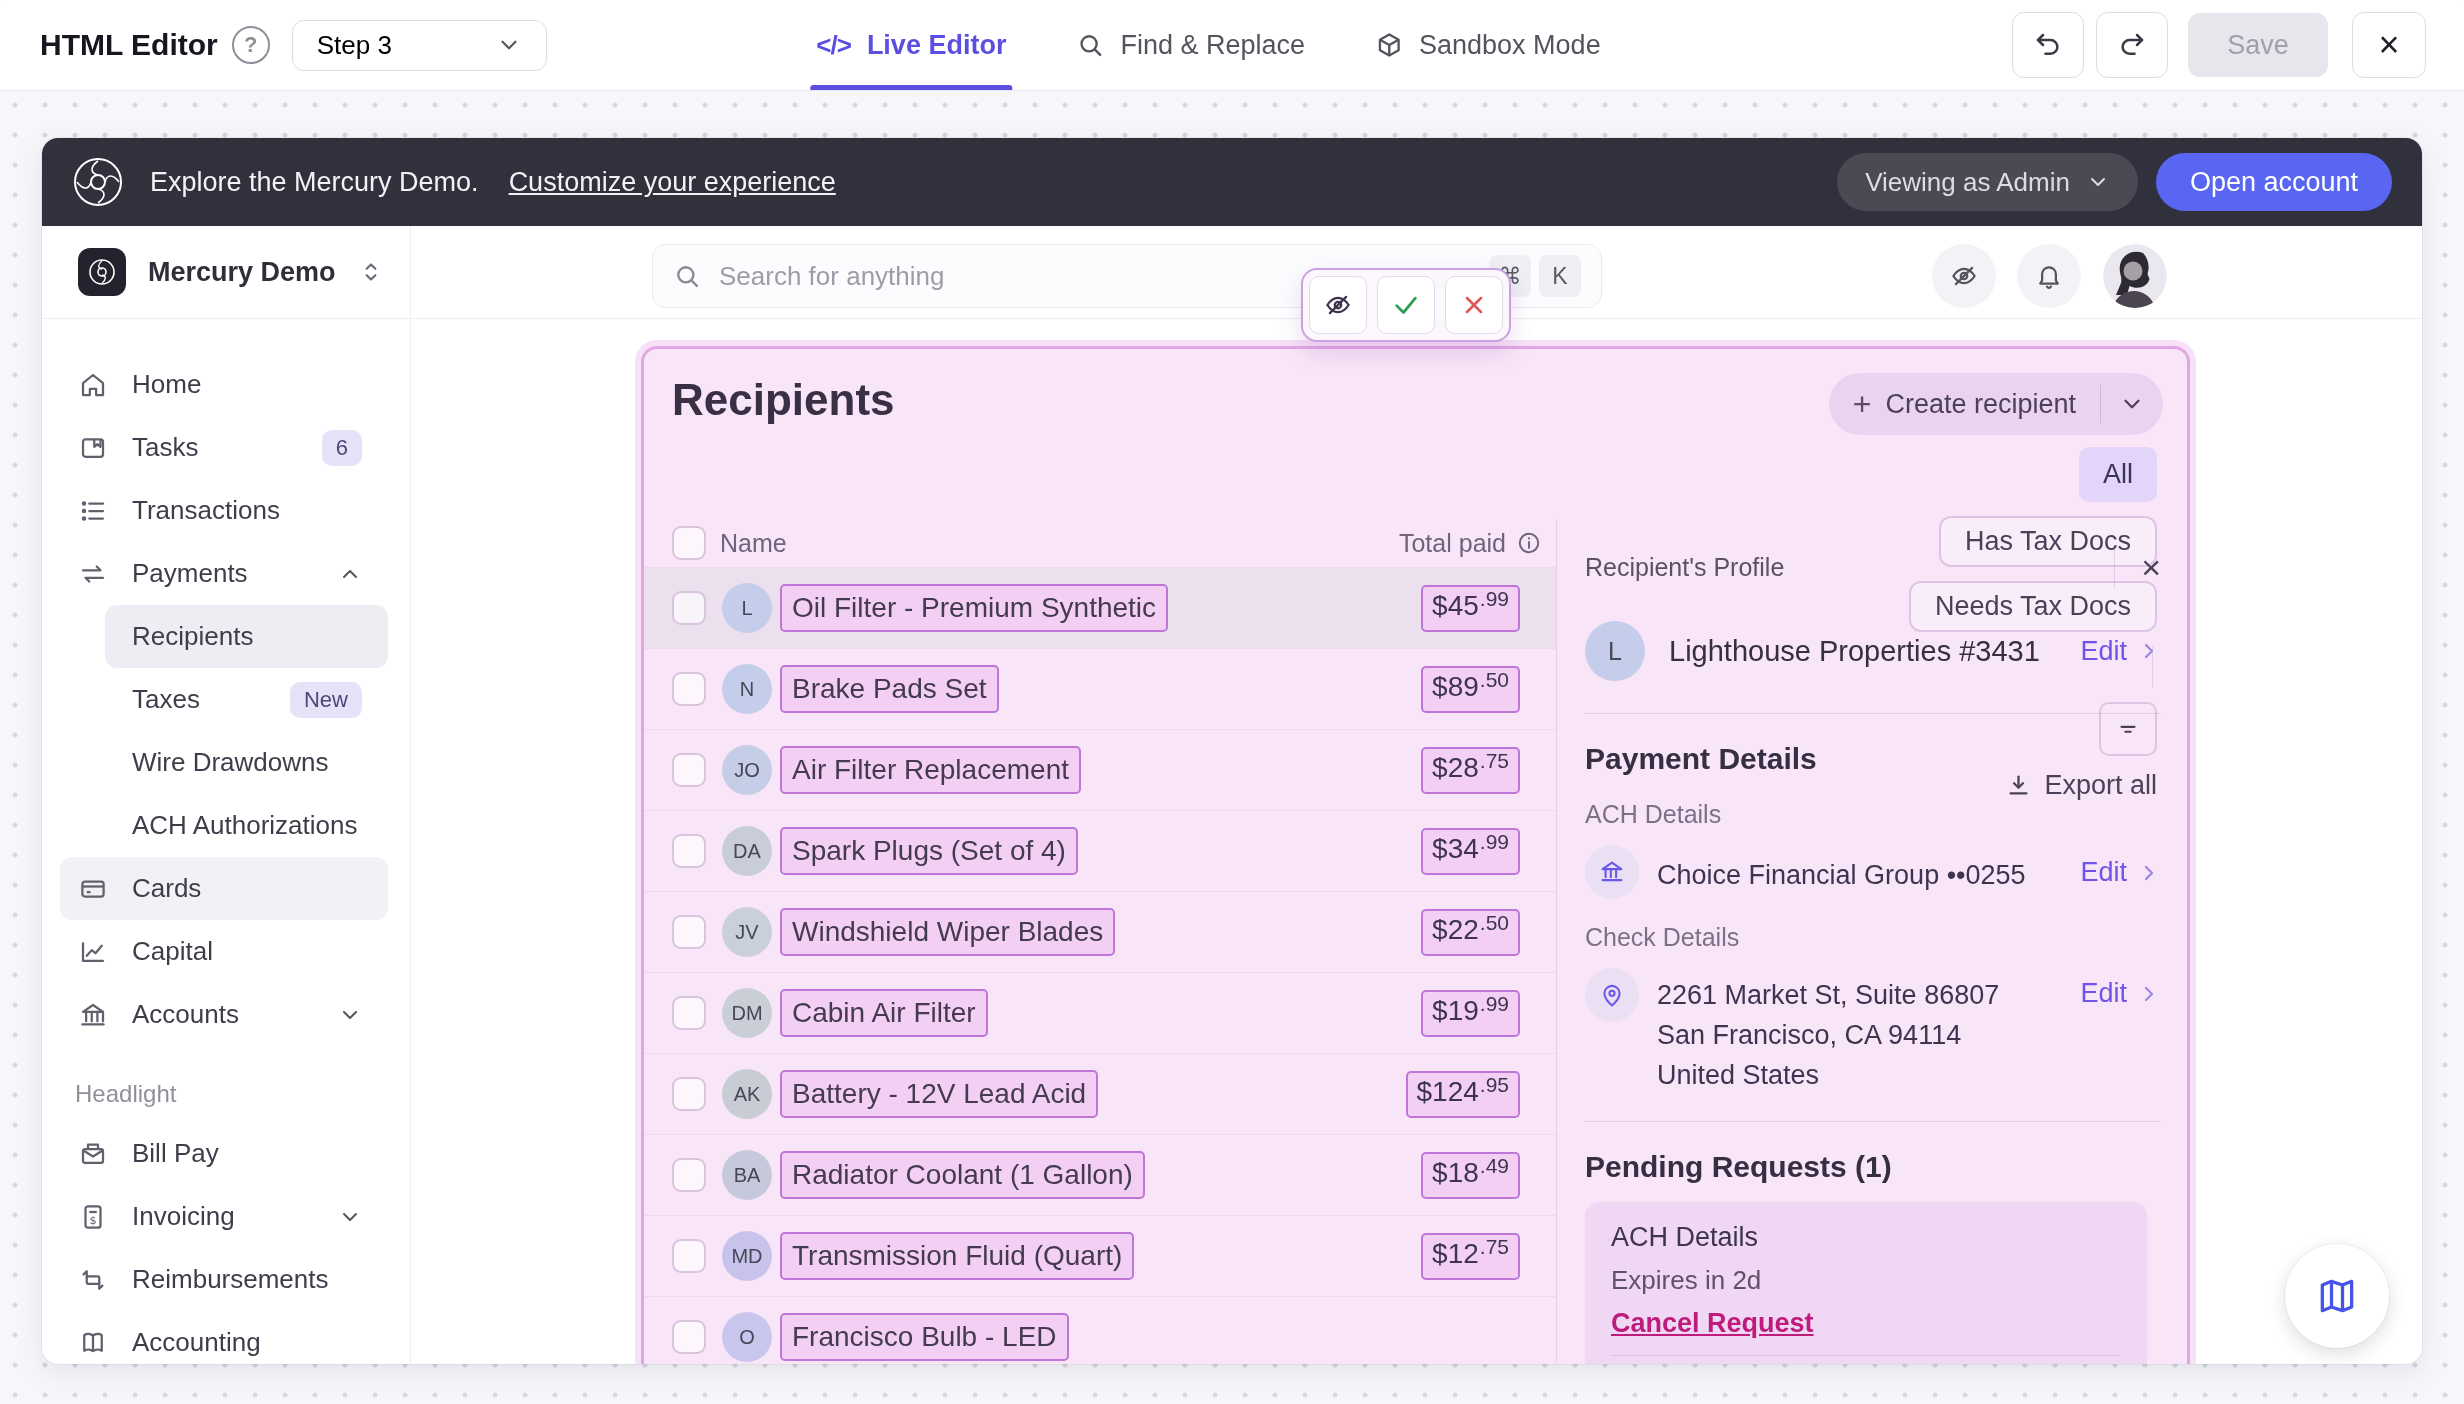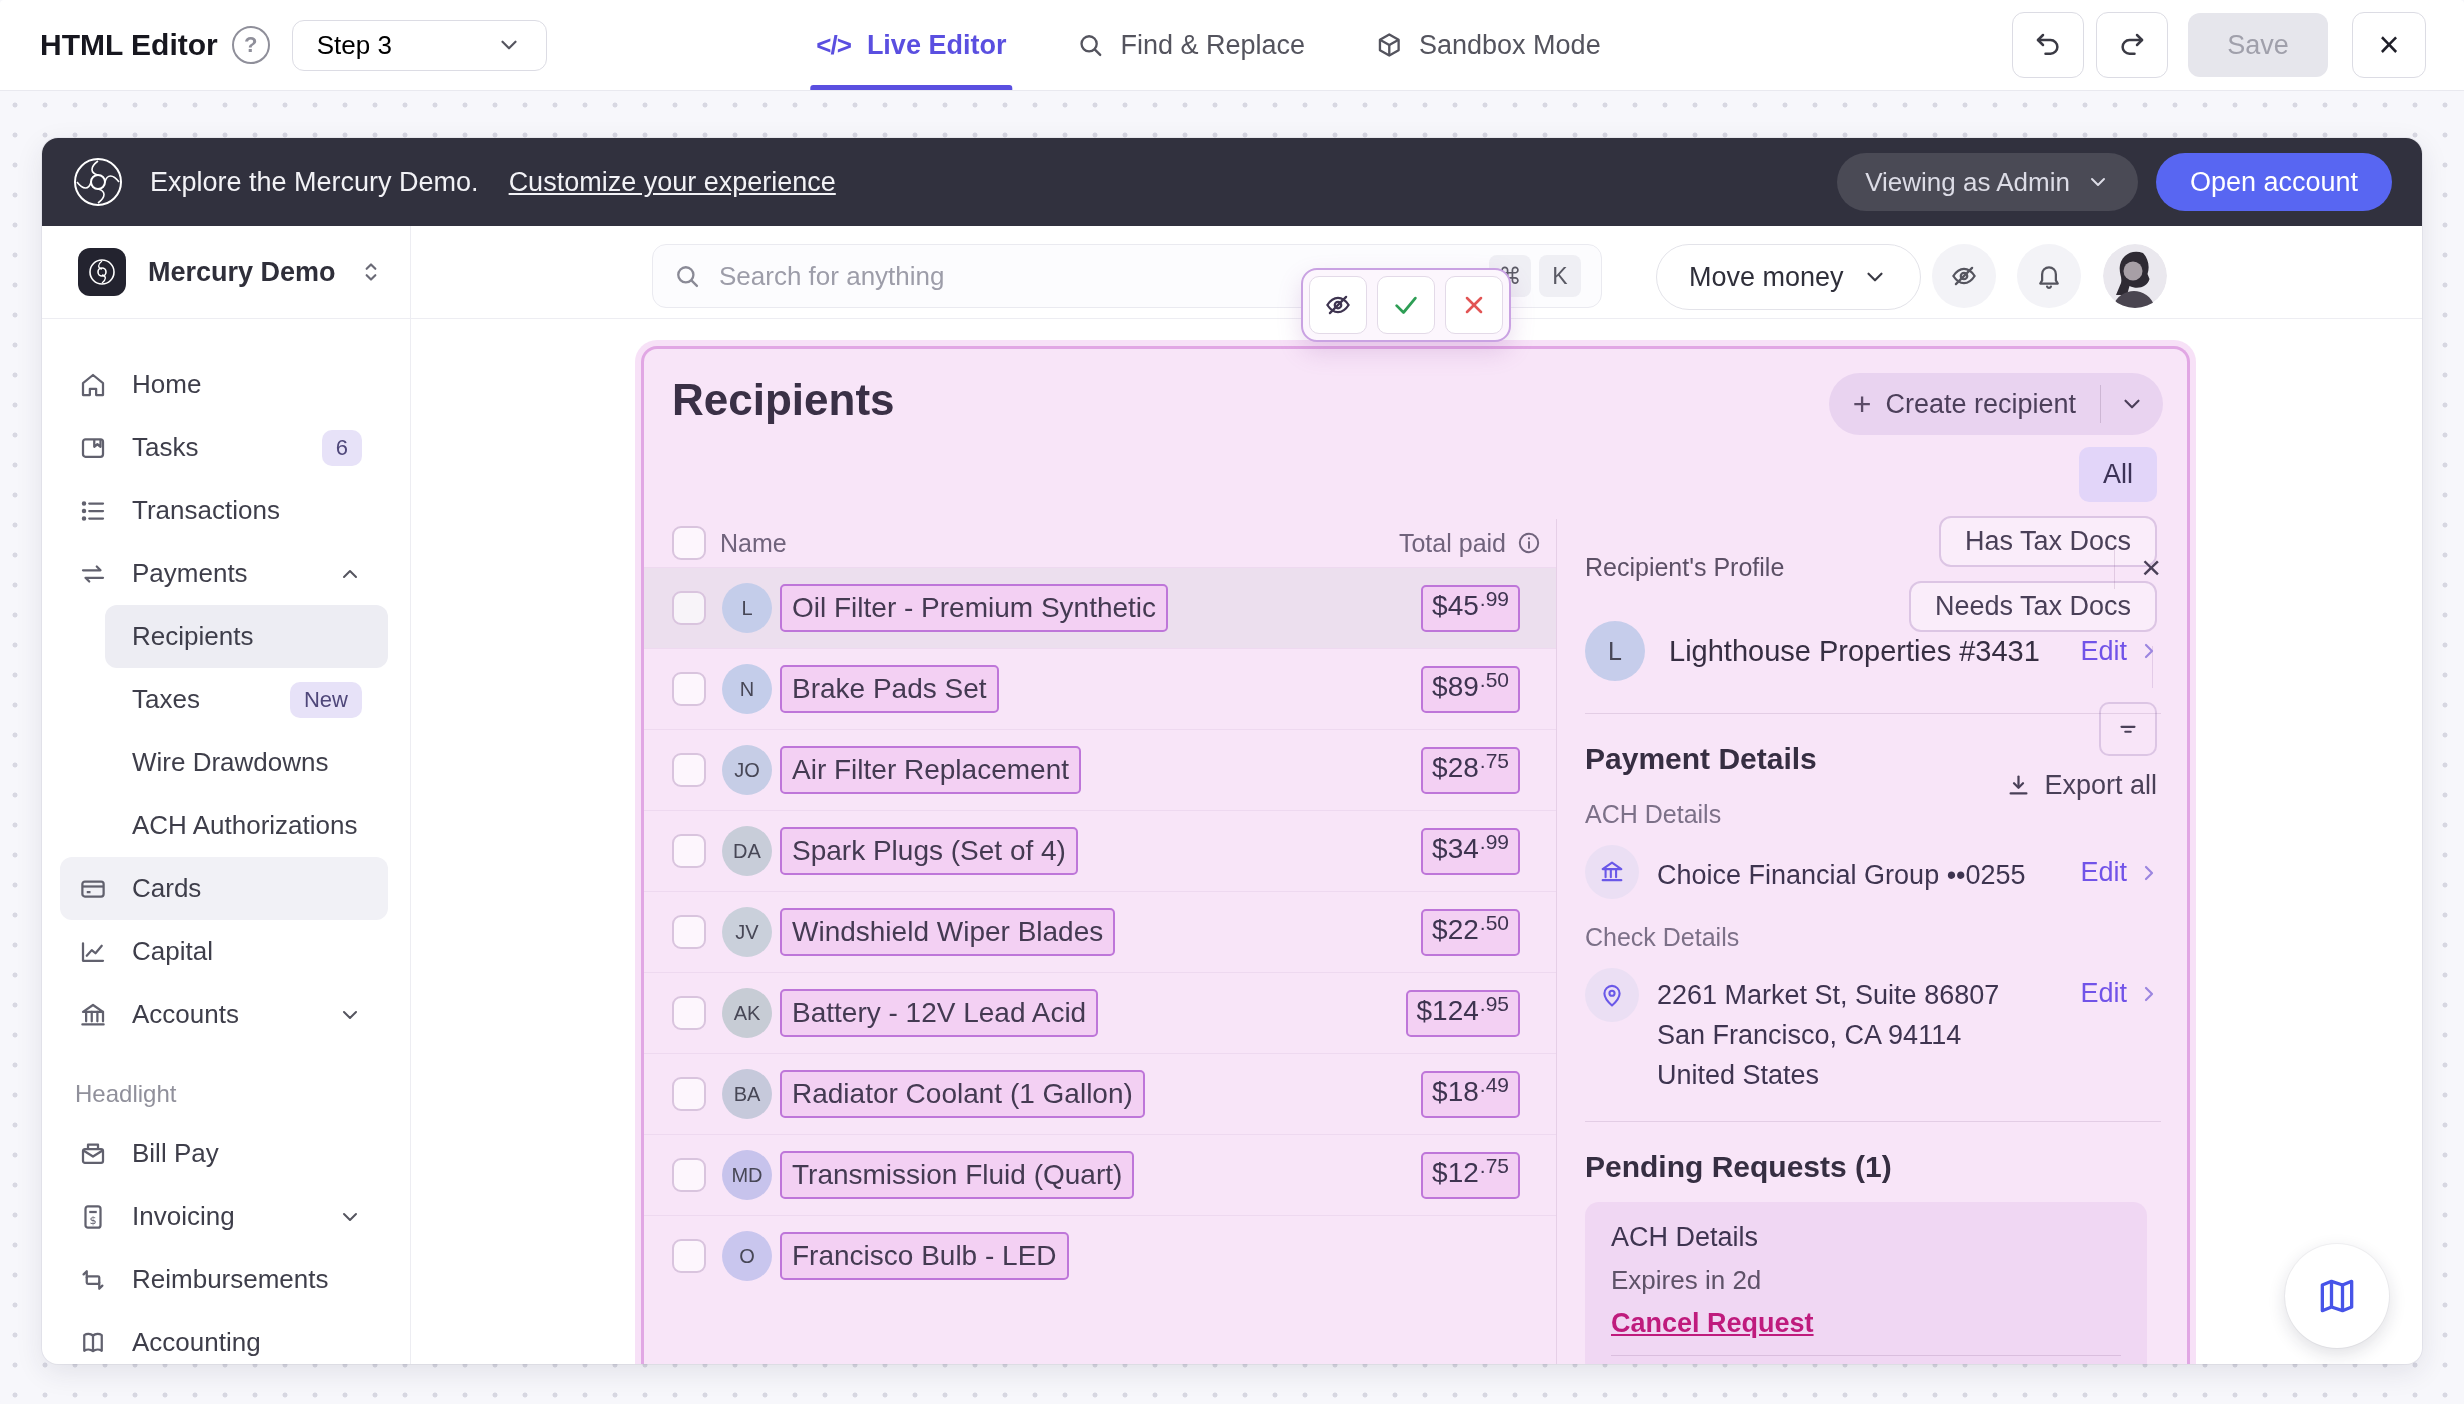--- a/index.html
+++ b/index.html
@@ -388,26 +388,20 @@
             <span>
               <svg width="28" height="28" viewBox="0 0 24 24" fill="none" stroke="#8A8A96" stroke-width="2" stroke-linecap="round">
                   <circle cx="11" cy="11" r="6.5"></circle>
                   <line x1="16" y1="16" x2="20.5" y2="20.5"></line>
                 </svg>
             </span>
             <input placeholder="Search for anything" style="">
             <span class="key">⌘</span>
             <span class="key">K</span>
           </div>
-          <div class="mmoney">
-            <span>Move money</span>
-            <svg width="26" height="26" viewBox="0 0 24 24" fill="none" stroke="#3A3A44" stroke-width="2" stroke-linecap="round" stroke-linejoin="round">
-                <polyline points="6 9 12 15 18 9"></polyline>
-              </svg>
-          </div>
           <div class="cicon" style="left:1521px;">
             <svg width="30" height="30" viewBox="0 0 24 24" fill="none" stroke="#55555F" stroke-width="1.8" stroke-linecap="round">
                 <path d="M3.5 12c2.4-3.8 5.3-5.7 8.5-5.7s6.1 1.9 8.5 5.7c-2.4 3.8-5.3 5.7-8.5 5.7S5.9 15.8 3.5 12z"></path>
                 <circle cx="12" cy="12" r="2.6"></circle>
                 <line x1="5.5" y1="18.5" x2="18.5" y2="5.5"></line>
               </svg>
           </div>
           <div class="cicon" style="left:1606px;">
             <svg width="30" height="30" viewBox="0 0 24 24" fill="none" stroke="#55555F" stroke-width="1.8" stroke-linecap="round" stroke-linejoin="round">
                 <path d="M6.5 15.5v-5a5.5 5.5 0 0 1 11 0v5l1.5 2.5h-14z"></path>
@@ -524,20 +518,26 @@
     <span class="hl price"><span class="pm">$34</span><span class="pc">.99</span></span>
   </div>
 
   <div class="trow">
     <span class="cb"></span>
     <span class="avatar" style="background: rgb(202, 208, 219);">JV</span>
     <span class="hl nm">Windshield Wiper Blades</span>
     <span class="hl price"><span class="pm">$22</span><span class="pc">.50</span></span>
   </div>
 
+  <div class="trow">
+    <span class="cb"></span>
+    <span class="avatar" style="background: rgb(201, 206, 215);">DM</span>
+    <span class="hl nm">Cabin Air Filter</span>
+    <span class="hl price"><span class="pm">$19</span><span class="pc">.99</span></span>
+  </div>
 
   <div class="trow">
     <span class="cb"></span>
     <span class="avatar" style="background: rgb(199, 204, 213);">AK</span>
     <span class="hl nm">Battery - 12V Lead Acid</span>
     <span class="hl price"><span class="pm">$124</span><span class="pc">.95</span></span>
   </div>
 
   <div class="trow">
     <span class="cb"></span>

